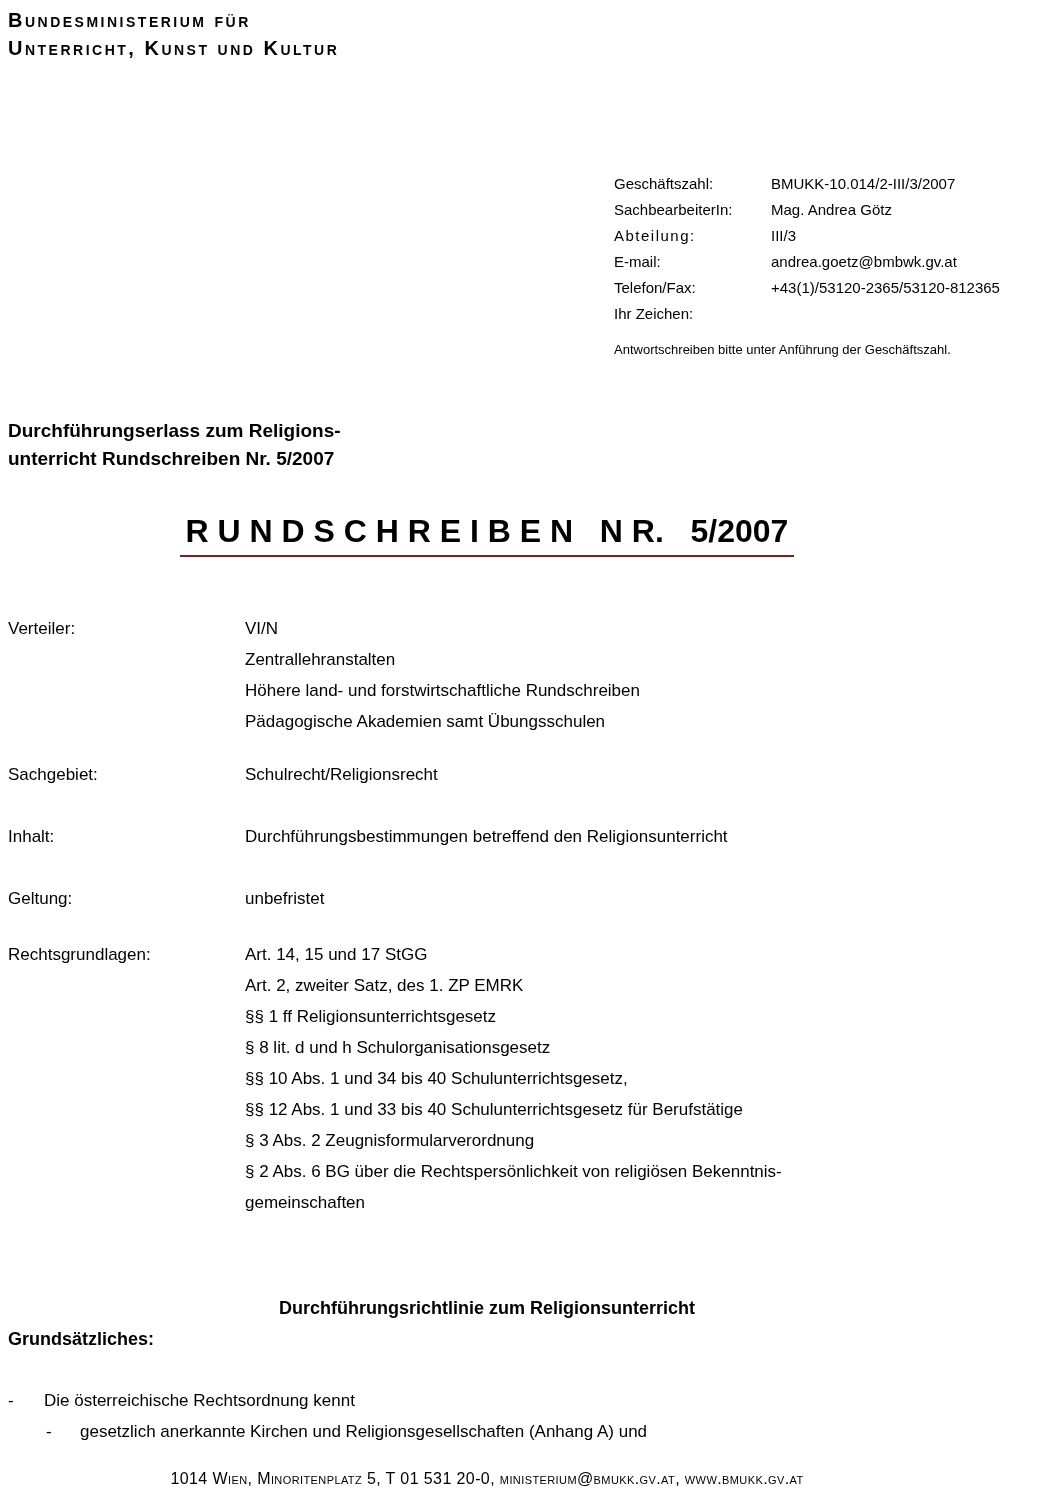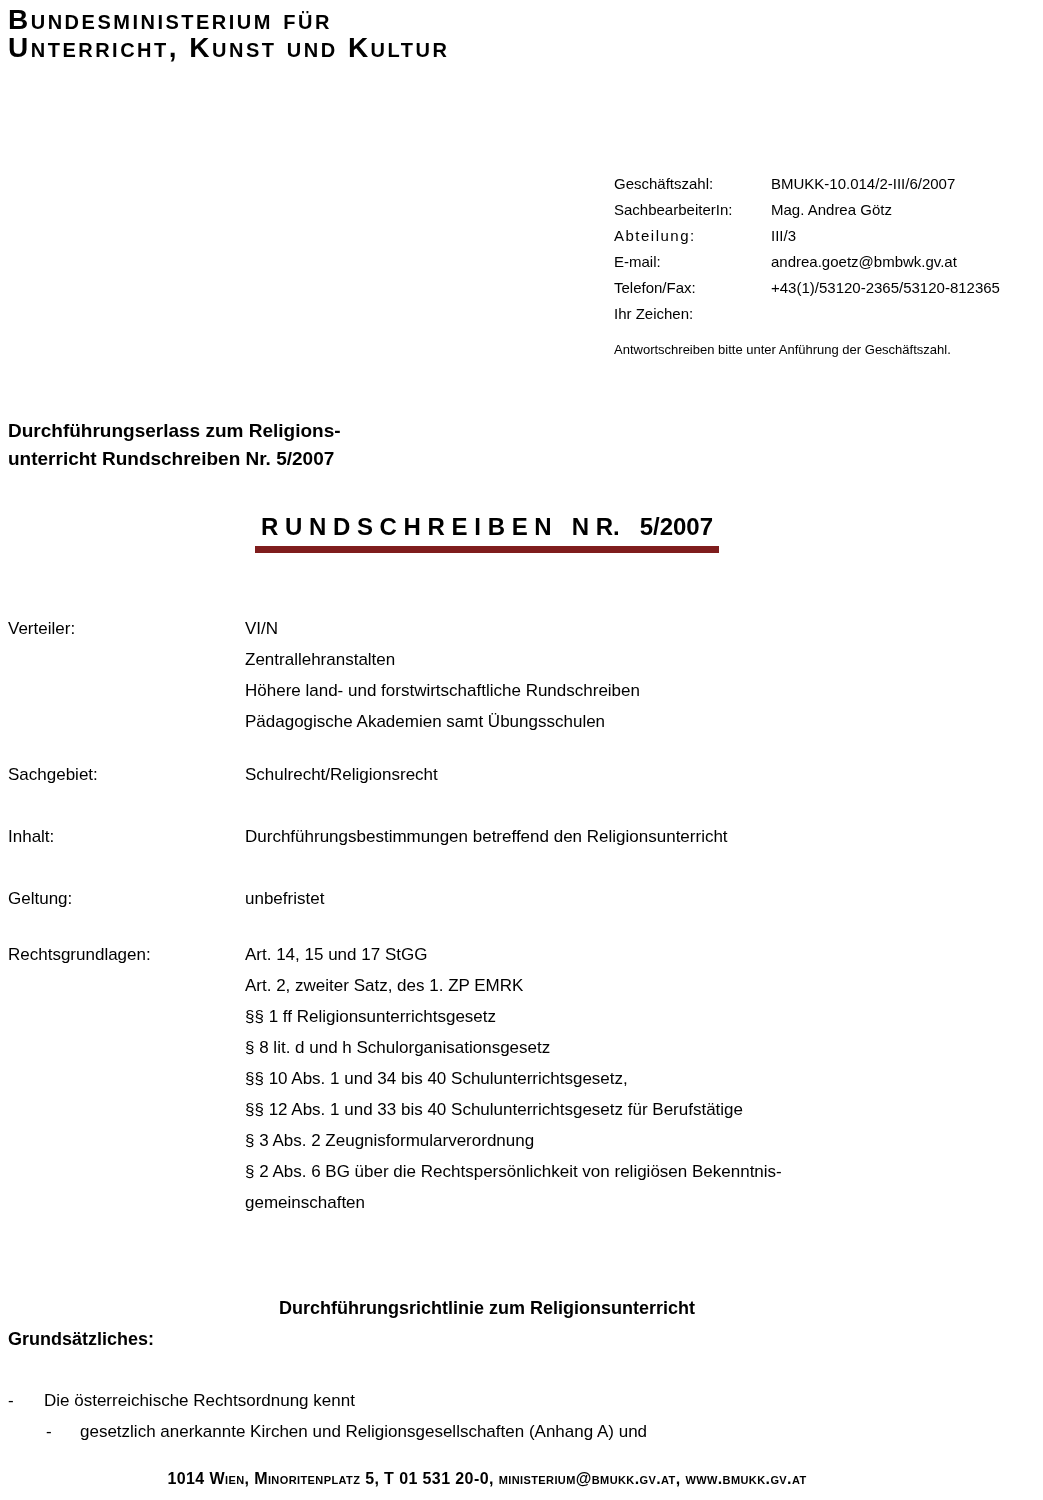--- a/index.html
+++ b/index.html
@@ -6,42 +6,42 @@
   .page {
     position:relative; width:1043px; height:1500px; background:#ffffff;
     font-family:"Liberation Sans", sans-serif; color:#000;
     overflow:hidden;
   }
 
   
   .ministry {
     position:absolute; left:8px; top:6px;
     font-weight:bold; font-variant:small-caps;
-    font-size:28px; line-height:28px; letter-spacing:2.5px;
+    font-size:20px; line-height:28px; letter-spacing:2.5px;
   }
 
   
   .contact { position:absolute; left:614px; top:170px; width:420px; font-size:15px; }
   .contact-row { display:flex; height:26px; align-items:center; }
   .contact-label { width:157px; flex:none; }
   .contact-label.spread { letter-spacing:1.5px; }
   .contact-value { flex:1; white-space:nowrap; }
   .contact-note { position:absolute; left:614px; top:342px; font-size:13px; }
 
   
   .subject {
     position:absolute; left:8px; top:417px;
     font-size:19px; font-weight:bold; line-height:28px;
   }
 
   
   .doc-title { position:absolute; left:8px; top:513px; width:958px; text-align:center; }
   .doc-title > span {
-    display:inline-block; font-size:24px; font-weight:bold; white-space:pre;
-    border-bottom:7px solid #7f1d1d; padding:0 6px 5px 6px;
+    display:inline-block; font-size:32px; font-weight:bold; white-space:pre;
+    border-bottom:2px solid #7f1d1d; padding:0 6px 5px 6px;
   }
 
   
   .field {
     position:absolute; left:8px; width:955px;
     display:flex; font-size:17px; line-height:31px;
   }
   .field-label { width:237px; flex:none; }
   .u { text-underline-offset:3px; }
   .fline { white-space:nowrap; }
@@ -60,38 +60,38 @@
   .bullet { position:absolute; display:flex; font-size:17px; line-height:22px; }
   .bullet.l1 { left:8px; top:1390px; }
   .bullet.l2 { left:46px; top:1421px; }
   .bullet .marker { flex:none; }
   .bullet.l1 .marker { width:36px; }
   .bullet.l2 .marker { width:34px; }
 
   
   .footer {
     position:absolute; left:8px; top:1470px; width:958px;
-    text-align:center; font-variant:small-caps; font-weight:bold;
+    text-align:center; font-variant:small-caps; font-weight:normal;
     font-size:16px; letter-spacing:0.4px; white-space:nowrap;
   }
 </style>
 </head>
 <body>
 
 <div class="page">
 
   <div class="ministry">
     <div>Bundesministerium für</div>
     <div>Unterricht, Kunst und Kultur</div>
   </div>
 
   <div class="contact">
     <div class="contact-row">
       <span class="contact-label">Geschäftszahl:</span>
-      <span class="contact-value">BMUKK-10.014/2-III/6/2007</span>
+      <span class="contact-value">BMUKK-10.014/2-III/3/2007</span>
     </div>
     <div class="contact-row">
       <span class="contact-label">SachbearbeiterIn:</span>
       <span class="contact-value">Mag. Andrea Götz</span>
     </div>
     <div class="contact-row">
       <span class="contact-label spread">Abteilung:</span>
       <span class="contact-value">III/3</span>
     </div>
     <div class="contact-row">

